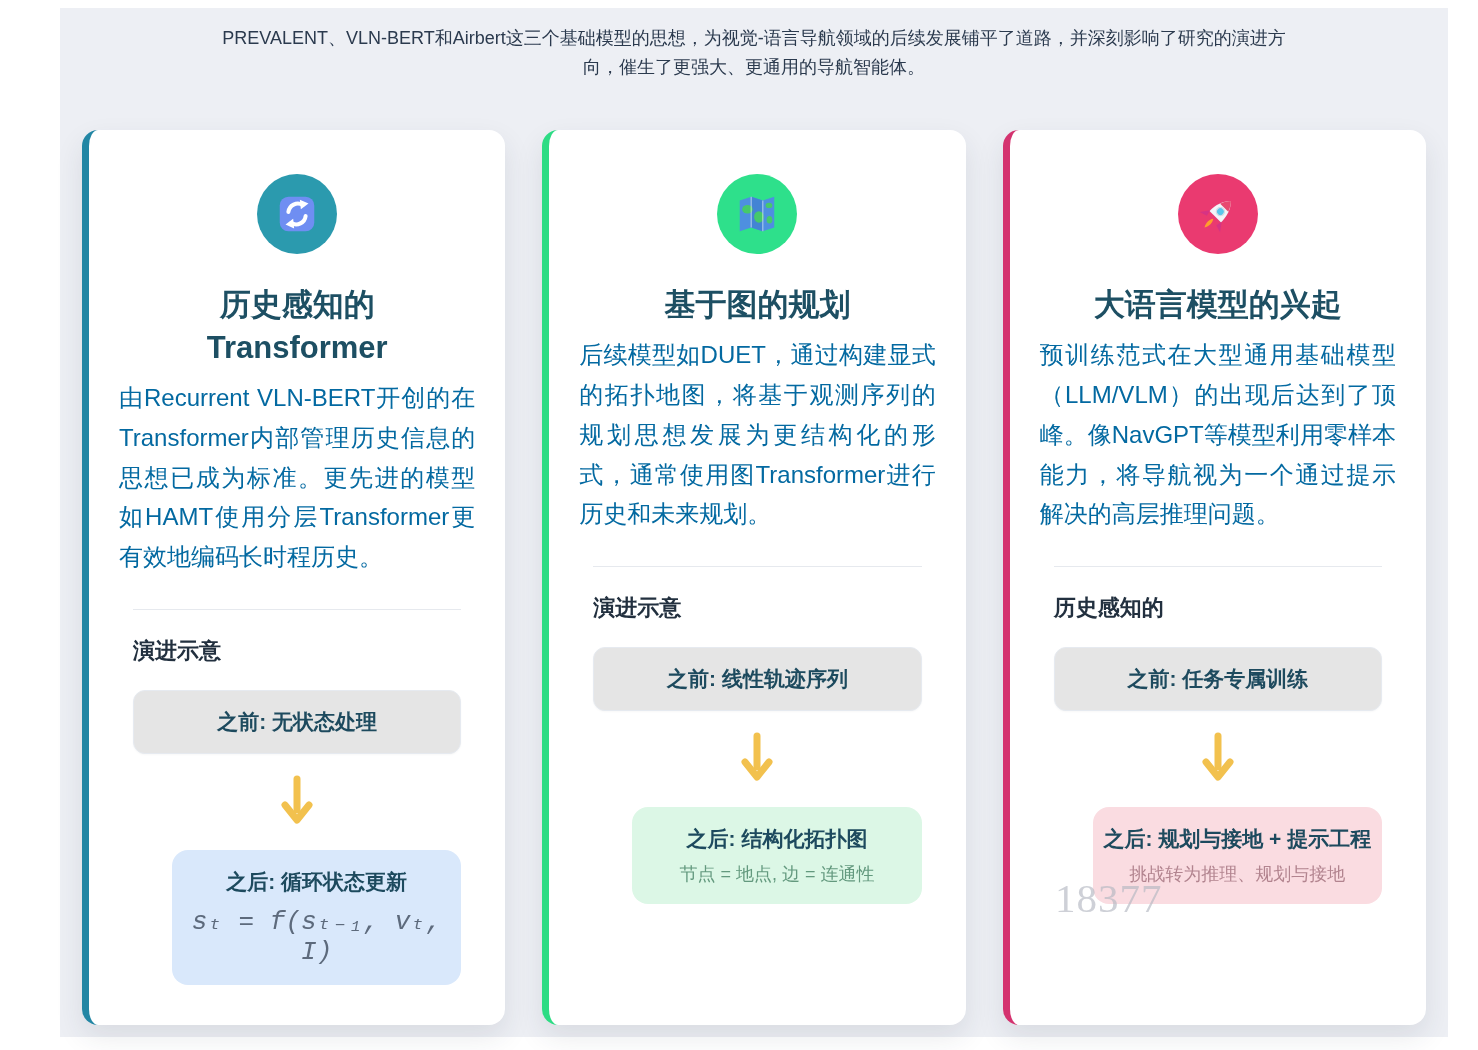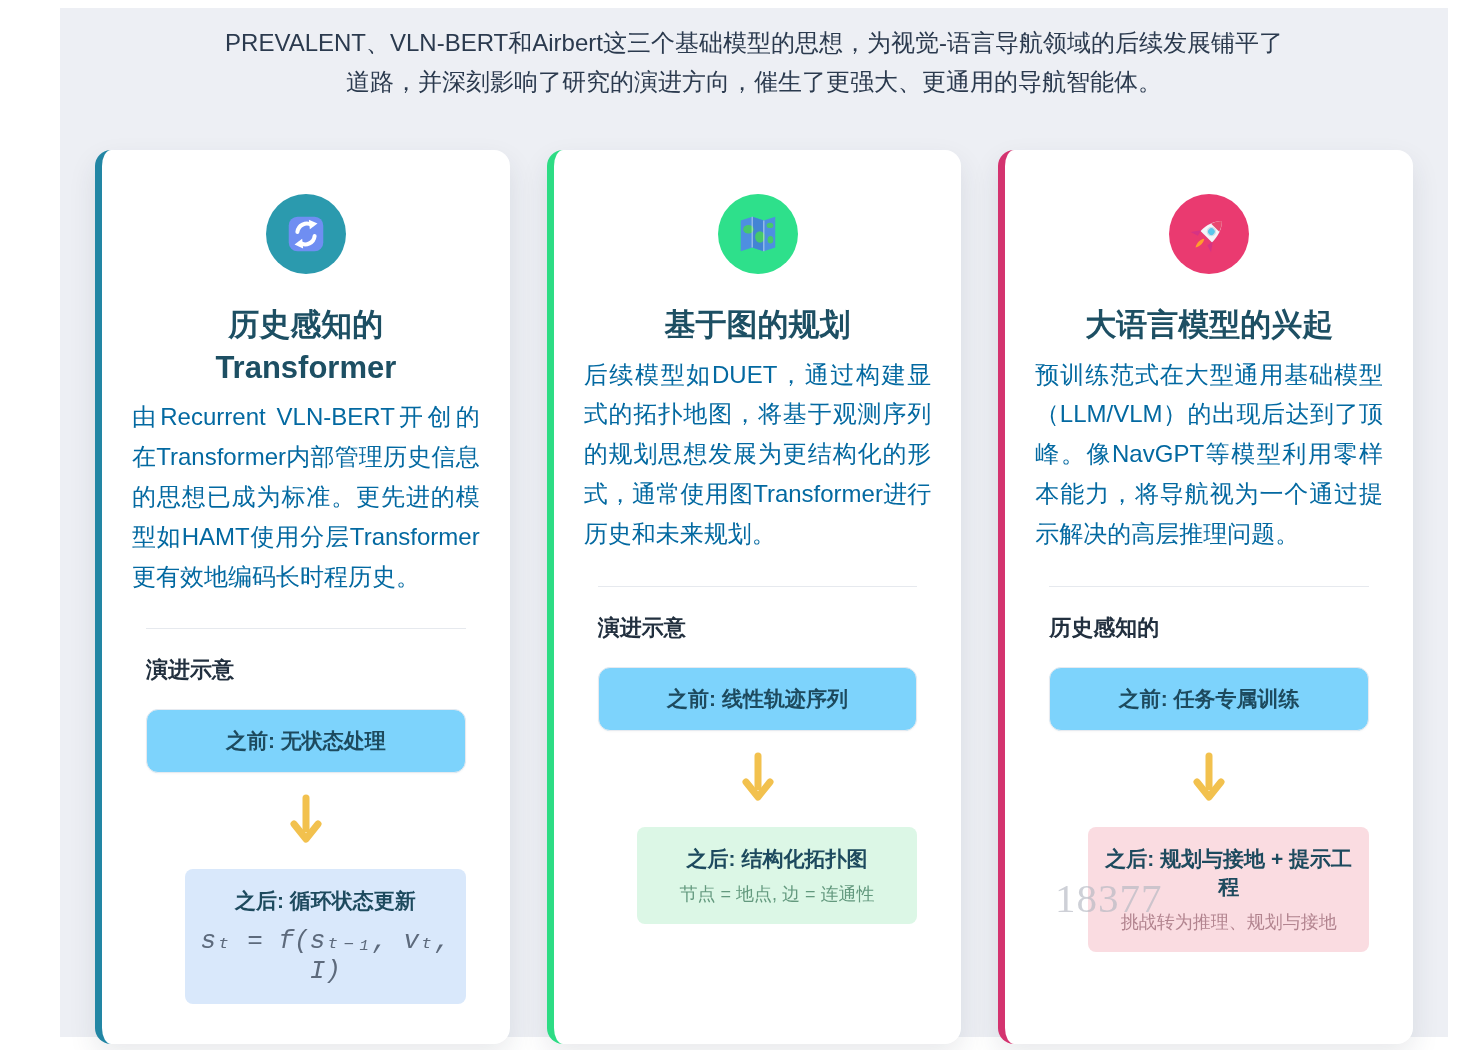--- a/index.html
+++ b/index.html
@@ -10,29 +10,29 @@
     position: absolute;
     left: 60px; top: 8px;
     width: 1388px; height: 1029px;
     background: #edeff4;
   }
 
   .intro {
     margin: 16px auto 0;
     max-width: 1080px;
     text-align: center;
-    font-size: 24px;
+    font-size: 18px;
     line-height: 1.62;
     color: #2b3a4e;
   }
 
   .cards {
     display: flex;
     gap: 37px;
-    padding: 0 35px;
+    padding: 0 22px;
     margin-top: 48px;
     align-items: stretch;
   }
 
   .card {
     flex: 1;
     background: #ffffff;
     border-left: 7px solid var(--accent, #888);
     border-radius: 16px;
     box-shadow: 0 12px 28px rgba(40,50,70,.10);
@@ -72,36 +72,36 @@
 
   .evo-label {
     margin: 26px 0 24px;
     text-align: left;
     font-size: 22px;
     font-weight: 700;
     color: #22303f;
   }
 
   .before-box {
-    background: #7dd3fc;
+    background: #e5e5e5;
     border: 1px solid #e6eaf0;
     border-radius: 12px;
     padding: 17px 10px;
     text-align: center;
     font-size: 21px;
     font-weight: 700;
     color: #1d4a5e;
     box-shadow: 0 1px 2px rgba(0,0,0,.03);
   }
 
   .arrow-wrap { text-align: center; margin: 20px 0; color: #f2c14e; }
 
   .after-box {
     background: var(--after-bg, #eee);
-    border-radius: 8px;
+    border-radius: 16px;
     padding: 18px 10px;
     text-align: center;
     margin-left: 39px;
   }
   .after-label { font-size: 21px; font-weight: 700; color: #1d4a5e; }
   .after-sub { margin-top: 9px; font-size: 18px; color: var(--after-sub-color, #777); text-align: center; }
   .after-sub--formula {
     font-family: Liberation Mono, monospace;
     font-style: italic;
     font-size: 26px;

